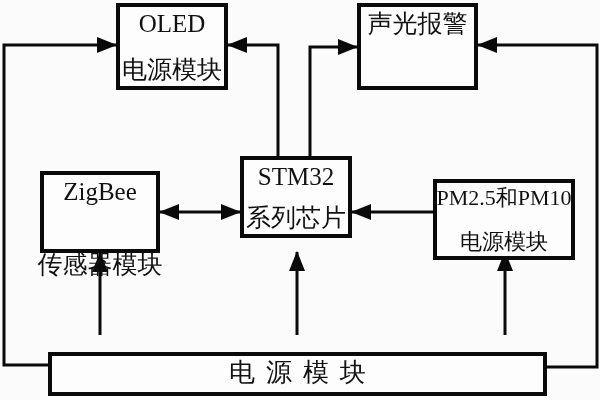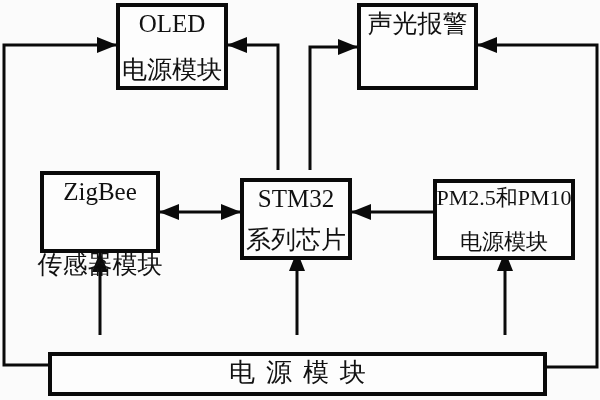--- a/index.html
+++ b/index.html
@@ -14,21 +14,21 @@
     position:absolute;box-sizing:border-box;
     border:4px solid #0a0a0a;background:#fdfdfd;
     display:flex;flex-direction:column;align-items:center;justify-content:space-between;
     color:#111;text-align:center;line-height:1.32;
     font-size:25px;z-index:2;
   }
   .box span{display:block;white-space:nowrap;}
   .box-oled  {left:116px;top:3px;  width:112px;height:87px;}
   .box-alarm {left:357px;top:3px;  width:121px;height:87px;}
   .box-zigbee{left:40px; top:171px;width:120px;height:82px;gap:40px;}
-  .box-stm32 {left:240px;top:178px;width:112px;height:82px;}
+  .box-stm32 {left:240px;top:156px;width:112px;height:82px;}
   .box-sensor{left:433px;top:171px;width:142px;height:81px;font-size:22px;margin-top:8px;}
   .box-power {left:48px; top:352px;width:499px;height:44px;font-size:26px;}
   .box-power span{letter-spacing:0.42em;margin-left:0.42em;}
 </style>
 </head>
 <body>
 
 <div class="canvas">
 
   <svg class="wires" viewBox="0 0 600 400" xmlns="http://www.w3.org/2000/svg">

